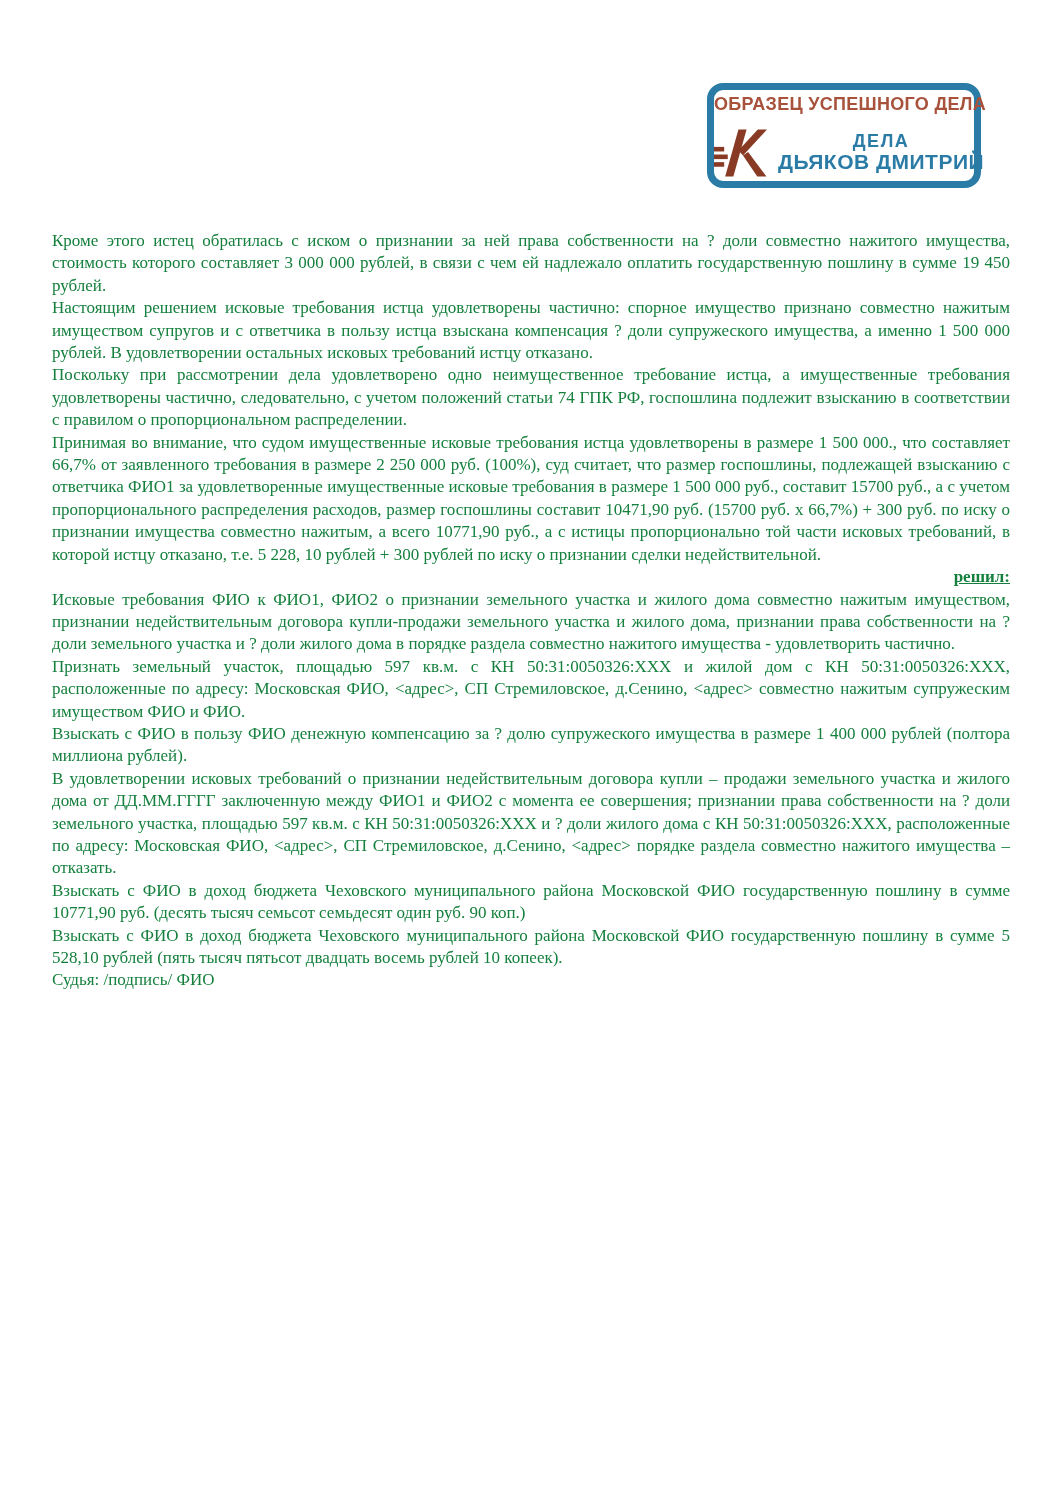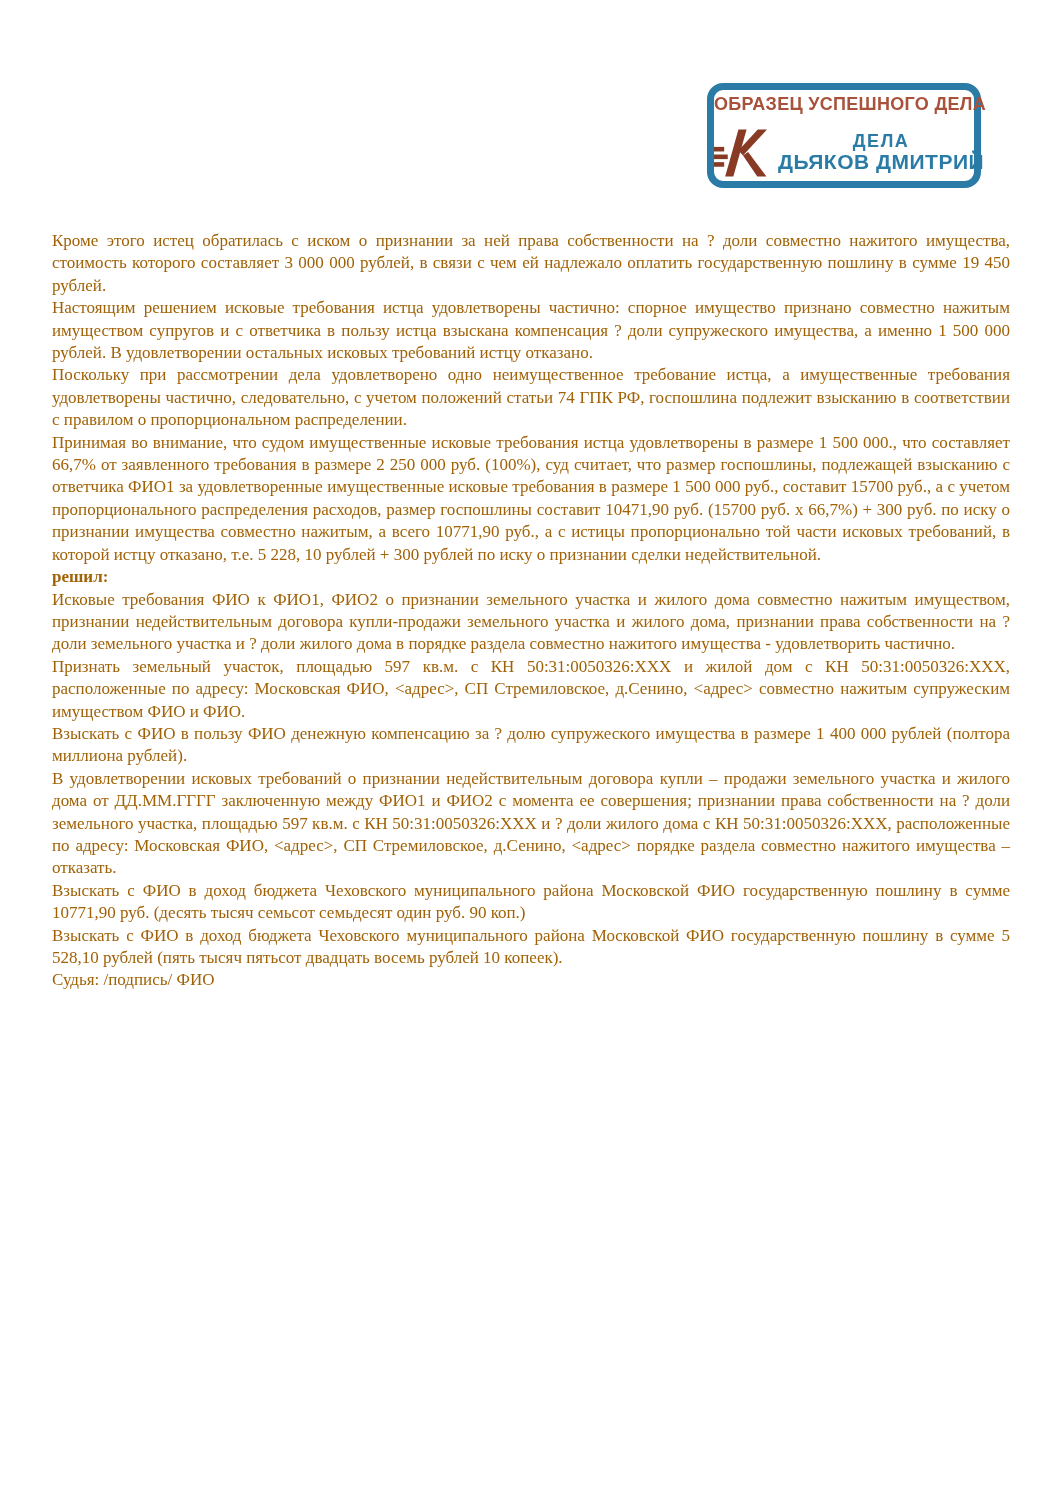--- a/index.html
+++ b/index.html
@@ -34,26 +34,26 @@
     font-family:"Liberation Sans", sans-serif;
     font-weight:bold; color:#2a7ca6;
     text-align:center; line-height:1.08; white-space:nowrap;
   }
   .logo-name1 { font-size:18px; letter-spacing:1.5px; }
   .logo-name2 { font-size:21px; letter-spacing:0.5px; }
   
   .content {
     position:absolute; left:52px; top:230px; width:958px;
     font-size:17px; line-height:22.4px;
-    color:#a16207;
+    color:#15803d;
     text-align:justify;
   }
   .content p { margin:0; }
   p.bold { font-weight:bold; }
-  p.center { text-align:left; }
+  p.center { text-align:right;text-decoration:underline; }
   .mt-s { margin-top:22px; }
   .mt-m { margin-top:24px; }
   .mt-l { margin-top:40px; }
 </style>
 </head>
 <body>
 
 <div class="page">
 
   <div class="logo">

